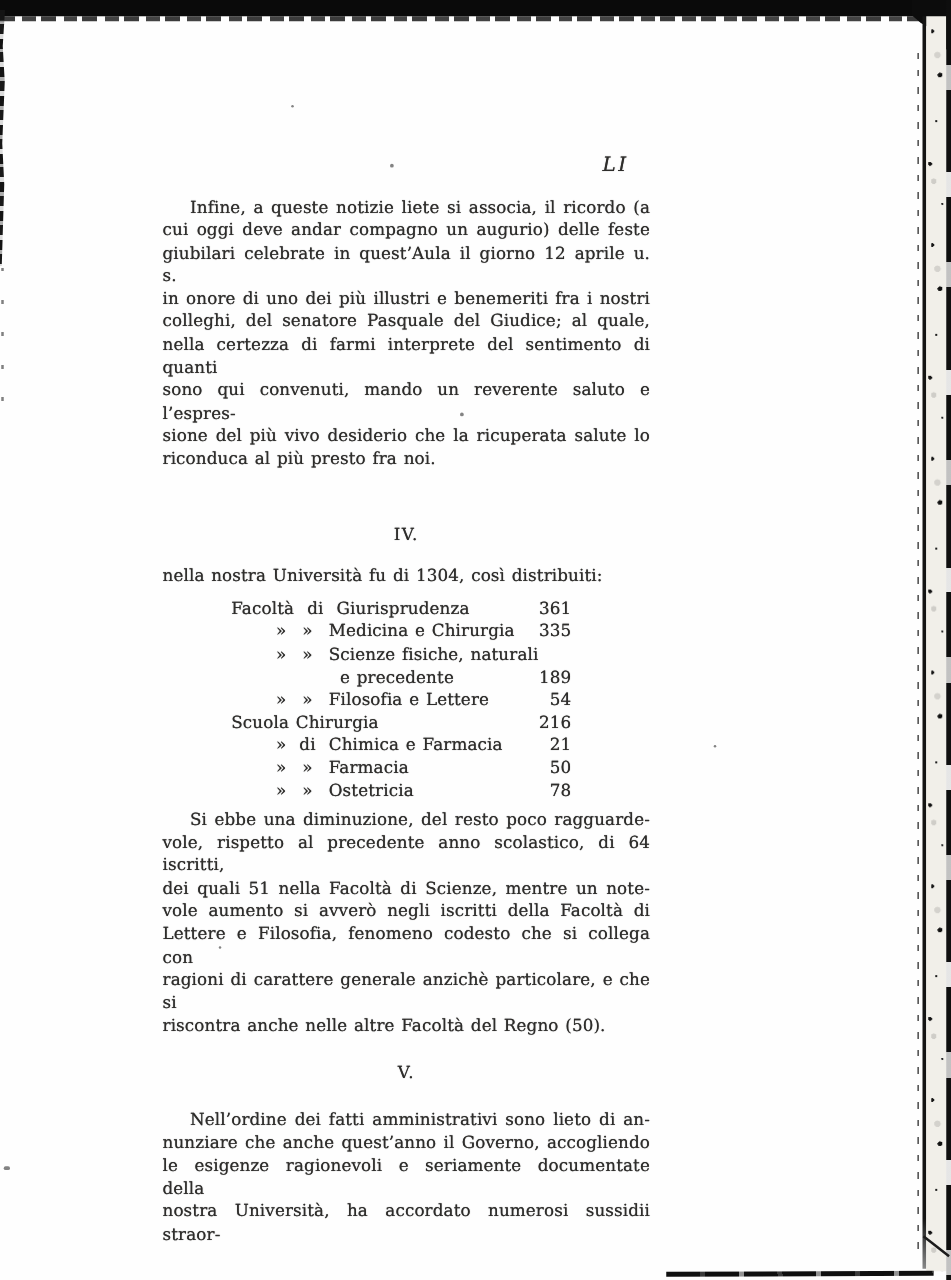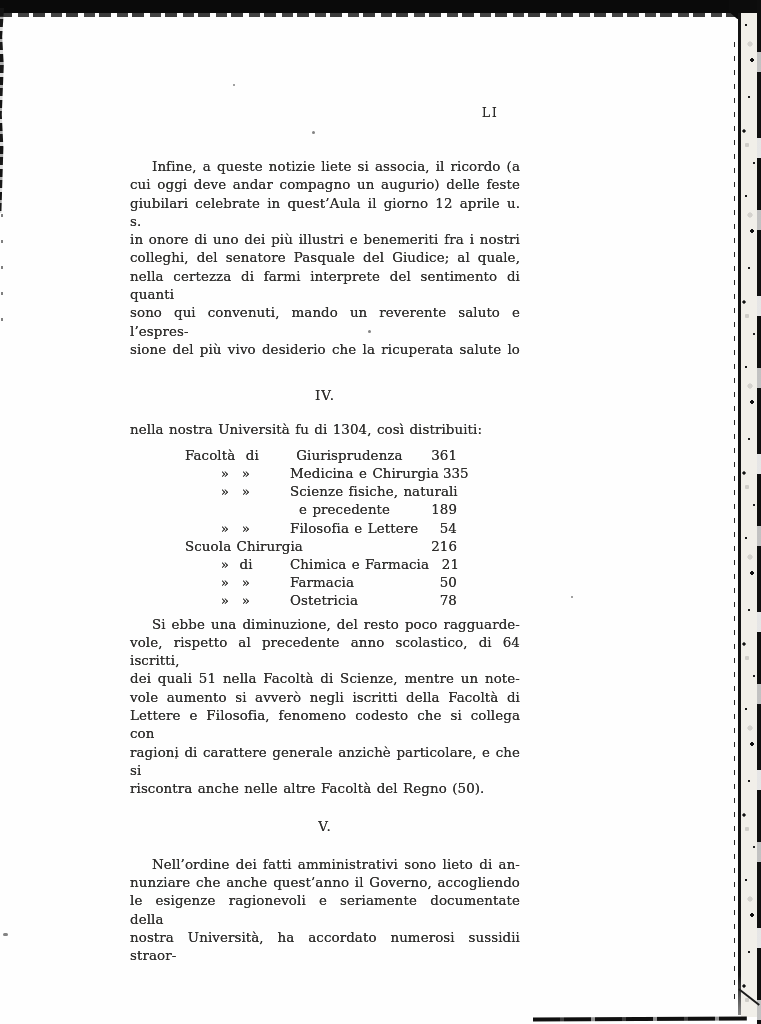--- a/index.html
+++ b/index.html
@@ -59,38 +59,38 @@
     background:repeating-linear-gradient(90deg,#101010 0 27px,#3b3b3b 27px 31px,#0f0f0f 31px 58px,rgba(15,15,15,.45) 58px 62px);
     transform:rotate(-.25deg);
   }
   .scratch{ position:absolute; left:736px; top:996px; width:26px; height:2px; background:#1b1b1b; transform:rotate(38deg); }
   .speck{ position:absolute; width:3px; height:3px; border-radius:50%; background:rgba(30,30,30,.55); }
   .sp1{ left:312px; top:131px; } .sp2{ left:233px; top:84px; width:2px;height:2px; }
   .sp3{ left:368px; top:330px; } .sp4{ left:571px; top:596px; width:2px;height:2px; }
   .sp5{ left:175px; top:757px; width:2px;height:2px; } .sp6{ left:3px; top:933px; width:5px;height:3px; border-radius:2px; }
 
   
-  .folio{ position:absolute; left:482px; top:106px; font-size:12px; letter-spacing:2px;
-    text-shadow:0 0 .6px rgba(40,40,40,.9); }
+  .folio{ position:absolute; left:482px; top:122px; font-size:16px; letter-spacing:2px;
+    text-shadow:0 0 .6px rgba(40,40,40,.9);font-style:italic; }
   .content{
     position:absolute; left:130px; top:158px; width:390px;
     font-size:13.4px; line-height:18.3px; letter-spacing:.1px; word-spacing:1px;
     text-shadow:0 0 .6px rgba(40,40,40,.85);
   }
   .para{ margin:0; }
   .pbody{ display:block; white-space:pre-line; text-align:justify; text-align-last:justify; text-indent:22px; }
   .plast{ display:block; text-align:left; }
   .sec-head{ text-align:center; letter-spacing:1px; }
-  .head-iv{ margin:28px 0 15px; }
+  .head-iv{ margin:42px 0 15px; }
   .head-v{ margin:19px 0 20px; }
   .enroll{ margin:8px 0 5px; }
   .erow{ display:flex; margin-left:55px; width:272px; height:18.2px; }
   .c1{ min-width:44px; text-align:right; white-space:nowrap; }
   .c2{ min-width:34px; text-align:center; white-space:nowrap; }
-  .c3{ white-space:nowrap;margin-left:27px; }
+  .c3{ white-space:nowrap; }
   .ev{ margin-left:auto; text-align:right; min-width:30px; }
   .indent-row .c3{ padding-left:9px; }
 </style>
 </head>
 <body>
 
 <div class="page">
 
   <div class="top-bar"></div>
   <div class="corner-blot"></div>
@@ -115,20 +115,21 @@
 
     <p class="para">
       <span class="pbody">Infine, a queste notizie liete si associa, il ricordo (a
 cui oggi deve andar compagno un augurio) delle feste
 giubilari celebrate in quest’Aula il giorno 12 aprile u. s.
 in onore di uno dei più illustri e benemeriti fra i nostri
 colleghi, del senatore Pasquale del Giudice; al quale,
 nella certezza di farmi interprete del sentimento di quanti
 sono qui convenuti, mando un reverente saluto e l’espres-
 sione del più vivo desiderio che la ricuperata salute lo</span>
+      <span class="plast">riconduca al più presto fra noi.</span>
     </p>
 
     <div class="sec-head head-iv">IV.</div>
 
     <p class="para">
       <span class="plast">nella nostra Università fu di 1304, così distribuiti:</span>
     </p>
 
     <div class="enroll">
       <div class="erow">

